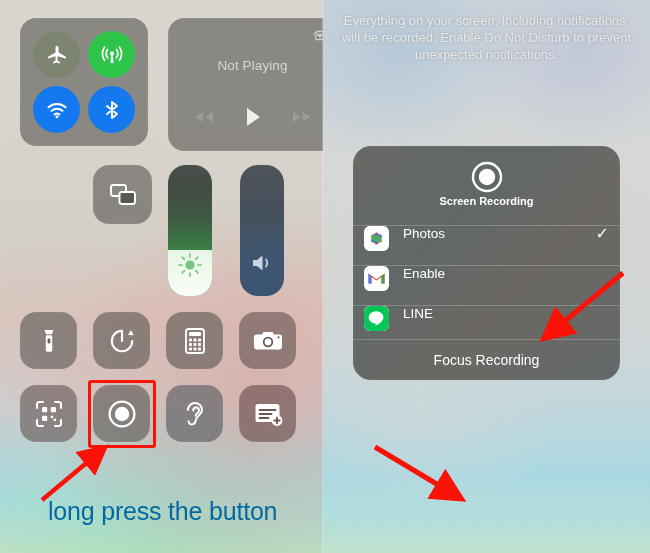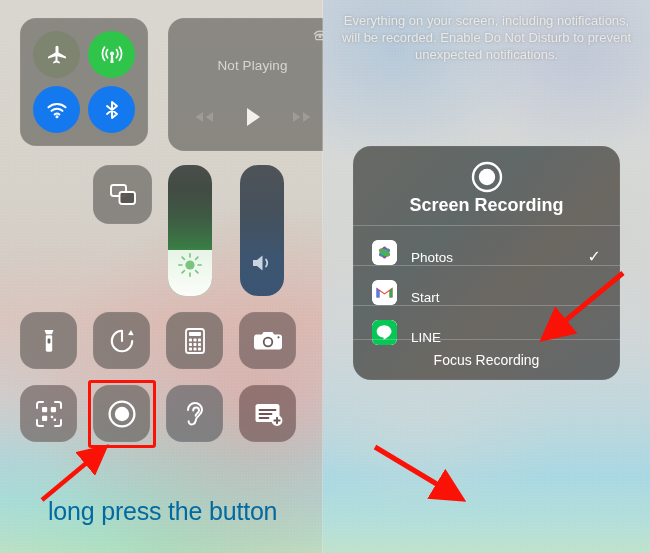--- a/index.html
+++ b/index.html
@@ -111,22 +111,22 @@
      color:#e9e9e7;font-size:13px;line-height:17px;
      text-shadow:0 0 3px rgba(120,120,120,.55);}
   #screen-recording-popup{position:absolute;left:30px;top:146px;width:267px;height:234px;
      border-radius:18px;overflow:hidden;
      background:linear-gradient(135deg, rgba(92,93,88,.90) 0%, rgba(84,92,92,.90) 35%,
        rgba(96,92,86,.90) 60%, rgba(88,92,94,.90) 100%);
      box-shadow:inset 0 0 0 .5px rgba(255,255,255,.10);}
   #popup-header{height:79px;position:relative;}
   #popup-rec-icon{position:absolute;left:0;right:0;top:12px;display:flex;justify-content:center;}
   #popup-title{position:absolute;left:0;right:0;top:49px;text-align:center;
-     color:#ffffff;font-size:18px;font-weight:bold;}
-  .app-row{height:40px;display:flex;align-items:flex-end;padding:0 19px;box-sizing:border-box;
+     color:#ffffff;font-size:11px;font-weight:bold;}
+  .app-row{height:40px;display:flex;align-items:flex-start;padding:0 11px;box-sizing:border-box;
      border-top:.5px solid rgba(255,255,255,.22);position:relative;}
   .app-icon{width:25px;height:25px;border-radius:6px;flex:none;overflow:hidden;
      background:#fff;display:block;}
   .app-name{margin-left:14px;color:#fff;font-size:13.5px;}
   .app-check{margin-left:auto;color:#fff;font-size:16px;line-height:1;}
   #start-recording-row{position:absolute;left:0;right:0;bottom:0;height:40px;
      border-top:.5px solid rgba(255,255,255,.22);
      display:flex;align-items:center;justify-content:center;
      color:#fff;font-size:14px;}
   .seam{position:absolute;left:322px;top:0;width:1px;height:553px;background:rgba(255,255,255,.25);}
@@ -382,21 +382,21 @@
       <div class="app-row">
         <span class="app-icon">
           <svg width="25" height="25" viewBox="0 0 25 25">
             <rect width="25" height="25" rx="6" fill="#fff"></rect>
             <path d="M4.5 7.5v10h3V11l5 3.6L17.5 11v6.5h3v-10l-8 5.8z" fill="#ea4335"></path>
             <path d="M4.5 7.5v10h3V11z" fill="#4285f4"></path>
             <path d="M17.5 11v6.5h3v-10z" fill="#34a853"></path>
             <path d="M7.5 11l5 3.6 5-3.6-5 3.6z" fill="#fbbc05"></path>
           </svg>
         </span>
-        <span class="app-name">Start</span>
+        <span class="app-name">Enable</span>
         <span class="app-check"></span>
       </div>
 
       <div class="app-row">
         <span class="app-icon">
           <svg width="25" height="25" viewBox="0 0 25 25">
             <rect width="25" height="25" rx="6" fill="#06c755"></rect>
             <path d="M12.5 5.2c-4.3 0-7.8 2.8-7.8 6.2 0 3.1 2.8 5.7 6.5 6.1.3 0 .6.2.5.6l-.2 1.2c0 .3.1.5.5.3 2.6-1.5 5-3.3 6.3-5.2.8-1 1.2-2 1.2-3-.1-3.4-3.6-6.2-7-6.2z" fill="#fff"></path>
           </svg>
         </span>

